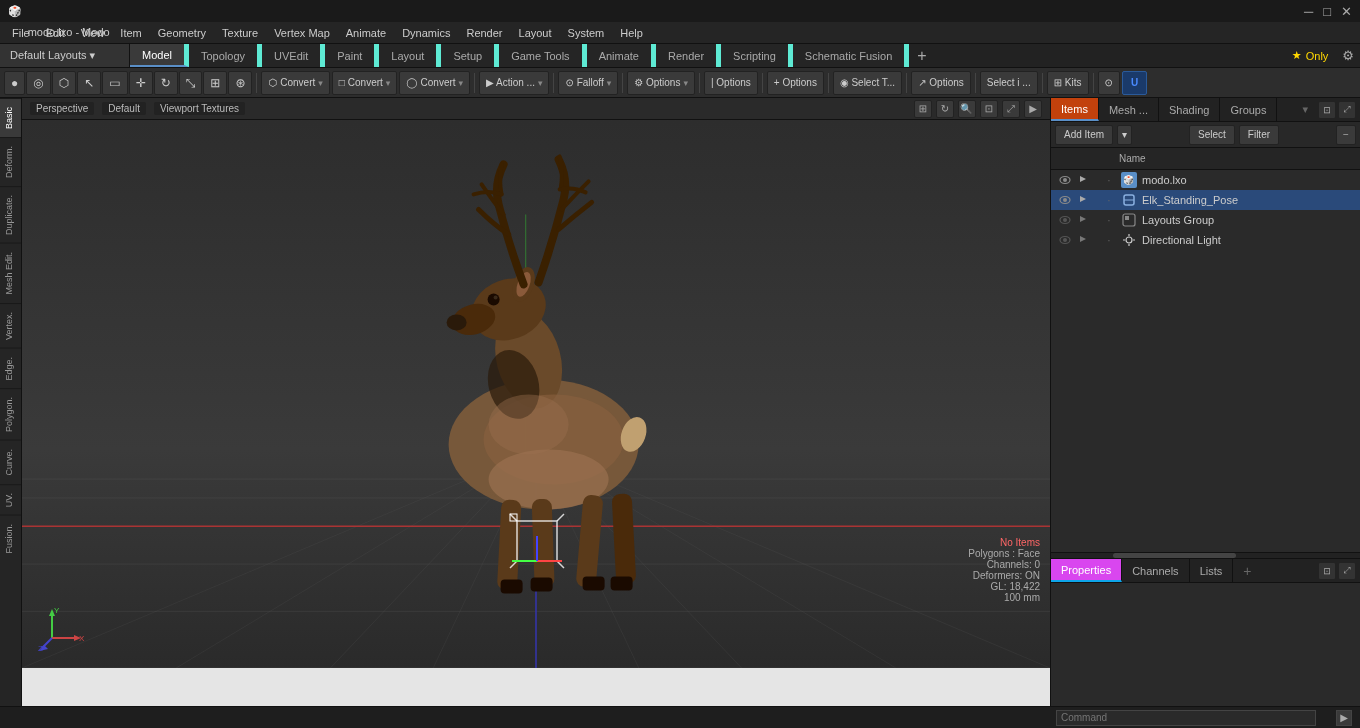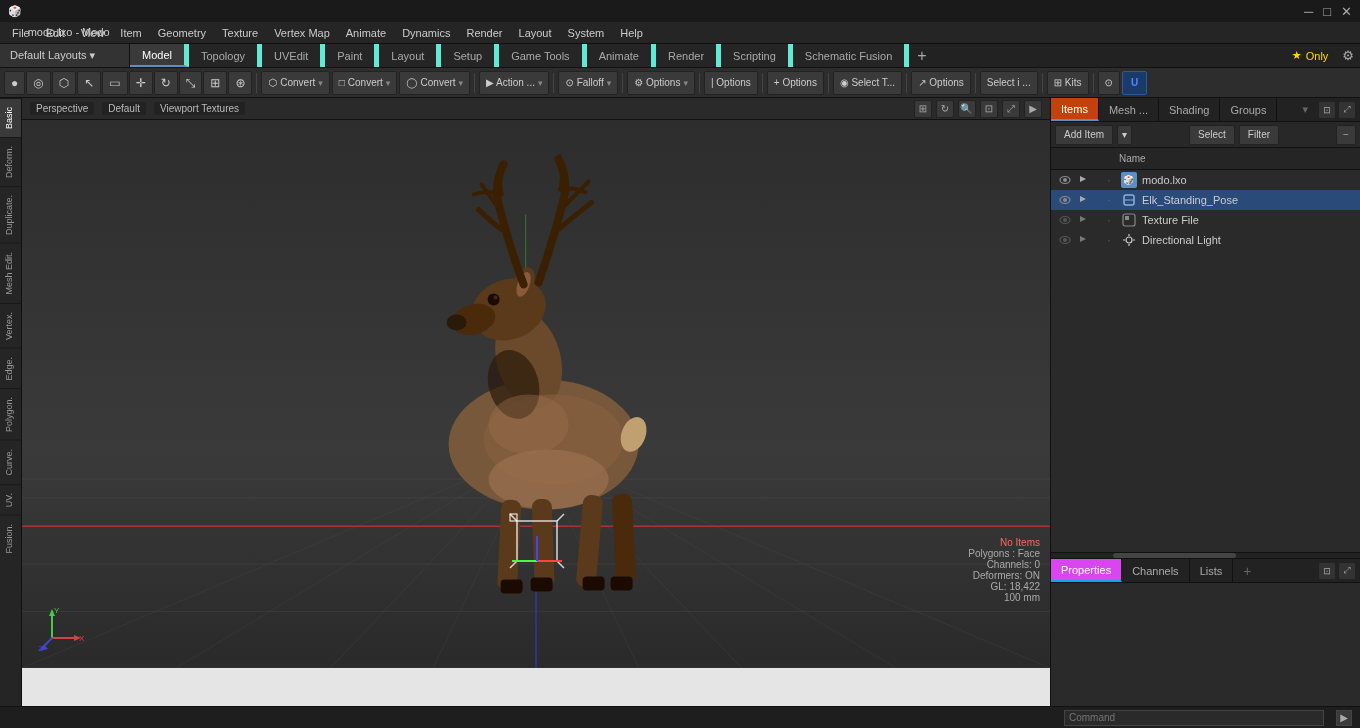--- a/index.html
+++ b/index.html
@@ -417,21 +417,21 @@
       color: #888;
       border-top: 1px solid #111;
       position: absolute;
       bottom: 0;
       left: 0;
       right: 0;
     }
     #command-input-area {
       margin-left: auto;
       display: flex;
-      gap: 12px;
+      gap: 20px;
     }
     #command-input {
       width: 260px;
       height: 16px;
       background: #2a2a2a;
       border: 1px solid #444;
       color: #ccc;
       font-size: 10px;
       padding: 0 4px;
     }
@@ -831,21 +831,21 @@
               <polygon points="3,3 9,6 3,9" fill="#777"></polygon>
             </svg>
         </div>
         <div class="lock-col">·</div>
         <div style="width:16px;height:16px;display:flex;align-items:center;justify-content:center;margin-right:3px;">
           <svg width="14" height="14" viewBox="0 0 14 14">
               <rect x="1" y="1" width="12" height="12" rx="2" fill="none" stroke="#888" stroke-width="1.2"></rect>
               <rect x="3" y="3" width="4" height="4" fill="#888"></rect>
             </svg>
         </div>
-        <span>Texture File</span>
+        <span>Layouts Group</span>
       </div>
 
       <div class="tree-item">
         <div class="eye-col">
           <svg width="14" height="14" viewBox="0 0 14 14">
               <ellipse cx="7" cy="7" rx="5" ry="3.5" stroke="#555" fill="none" stroke-width="1.2"></ellipse>
               <circle cx="7" cy="7" r="2" fill="#555"></circle>
             </svg>
         </div>
         <div style="width:20px">

